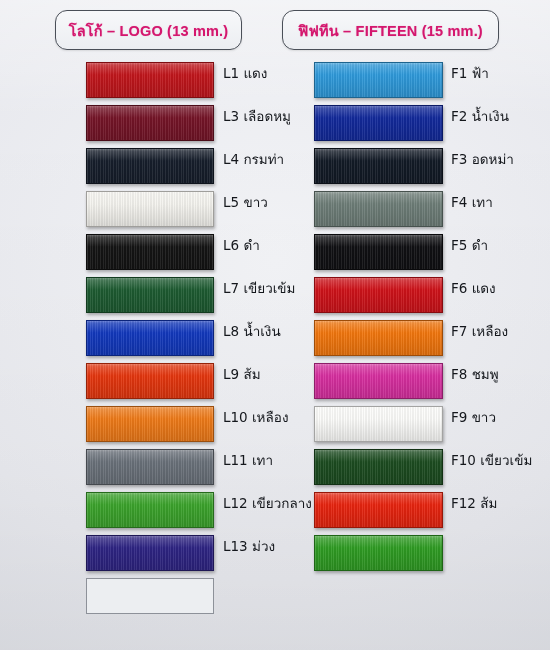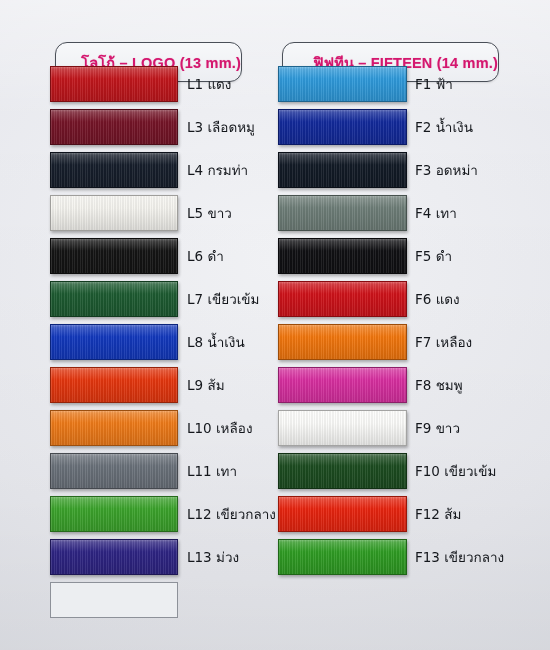--- a/index.html
+++ b/index.html
@@ -24,41 +24,40 @@
   }
   .page{position:absolute;inset:0;}
 
   
   .header-row{position:absolute;top:10px;left:0;width:550px;height:42px;}
   .hdr-box{
     position:absolute;top:0;height:38px;
     border:1.6px solid #4a4f58;
     border-radius:12px;
     background:linear-gradient(180deg,#f7f8fa 0%,#eceef2 100%);
-    display:flex;align-items:center;justify-content:flex-end;
+    display:flex;align-items:center;justify-content:center;
     box-shadow:0 1px 2px rgba(0,0,0,.10);
-    margin-top:32px;
   }
   .hdr-logo{left:55px;width:185px;}
   .hdr-fifteen{left:282px;width:215px;}
   .hdr-text{
     font-size:14.5px;font-weight:bold;
     color:#d4176e;
     letter-spacing:.2px;white-space:nowrap;
     text-shadow:0 0 1px rgba(212,23,110,.35);
   }
 
   
   .col{position:absolute;top:62px;}
   .col-left{left:0;width:275px;}
   .col-right{left:275px;width:275px;}
 
   .row{
     position:relative;height:43px;
-    display:flex;align-items:center;
+    display:flex;align-items:flex-start;margin-left:36px;
   }
   .swatch{
     position:relative;
     height:34px;
     border:0.5px solid rgba(0,0,0,.35);
     box-shadow:1px 2px 3px rgba(0,0,0,.30), inset 0 1px 2px rgba(255,255,255,.18);
     background-repeat:repeat;
     background-size:3px 100%, 100% 100%;
     flex:0 0 auto;
   }
@@ -98,21 +97,21 @@
 
 <div class="sheet"></div>
 
 <div class="page">
 
   <div class="header-row">
     <div class="hdr-box hdr-logo">
       <span class="hdr-text">โลโก้ – LOGO (13 mm.)</span>
     </div>
     <div class="hdr-box hdr-fifteen">
-      <span class="hdr-text">ฟิฟทีน – FIFTEEN (14 mm.)</span>
+      <span class="hdr-text">ฟิฟทีน – FIFTEEN (15 mm.)</span>
     </div>
   </div>
 
   <div class="col col-left" id="col-left">
       <div class="row">
         <div class="swatch" style="background-color: rgb(194, 22, 28);"></div>
         <span class="label">L1 แดง</span>
       </div>
       <div class="row">
         <div class="swatch" style="background-color: rgb(117, 20, 39);"></div>
@@ -203,17 +202,16 @@
       <div class="row">
         <div class="swatch" style="background-color: rgb(28, 76, 32);"></div>
         <span class="label">F10 เขียวเข้ม</span>
       </div>
       <div class="row">
         <div class="swatch" style="background-color: rgb(232, 36, 15);"></div>
         <span class="label">F12 ส้ม</span>
       </div>
       <div class="row">
         <div class="swatch" style="background-color: rgb(47, 156, 35);"></div>
-        <span class="label">F13 เขียวกลาง</span>
       </div>
     </div>
 
 </div>
 
 </body></html>

